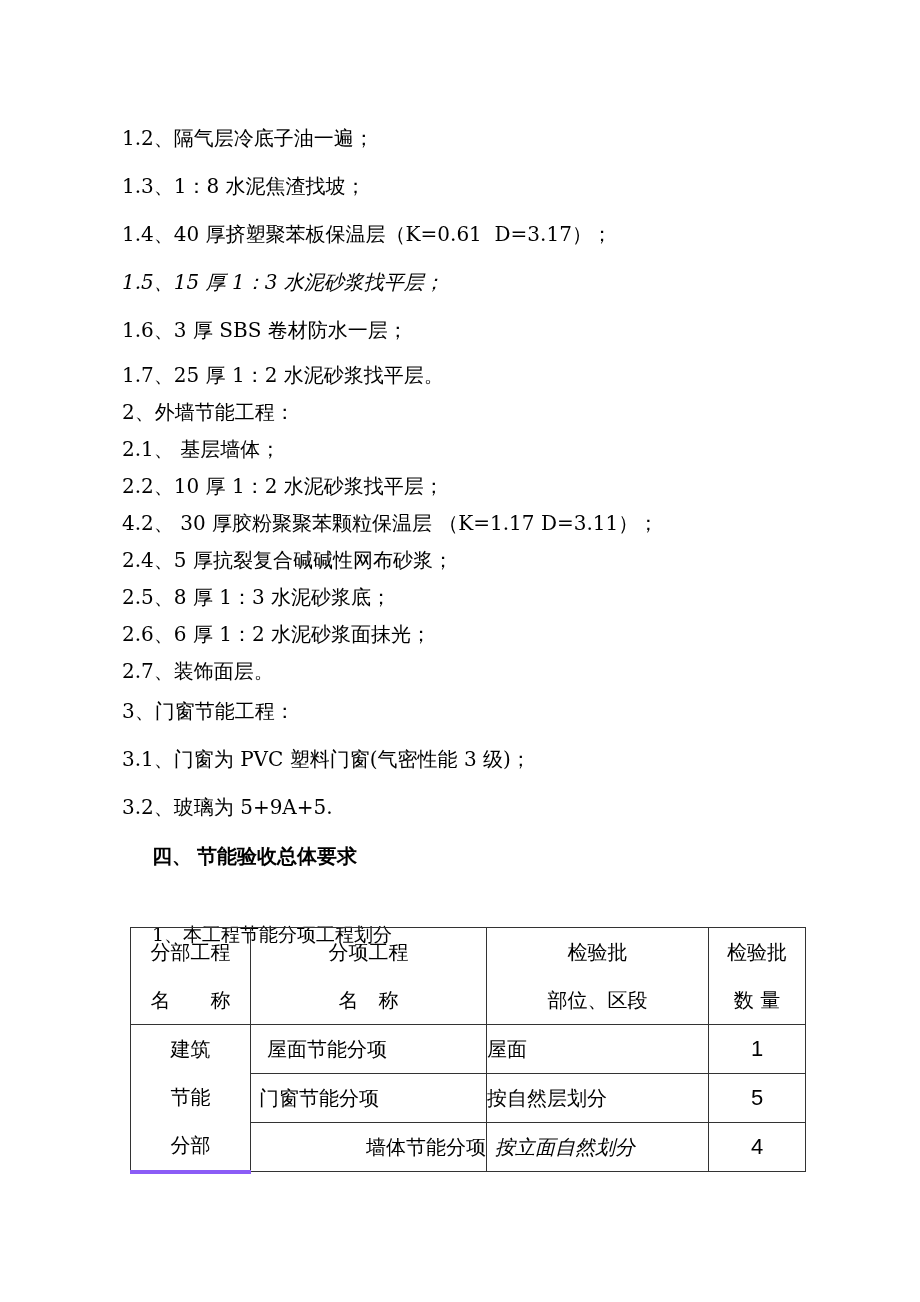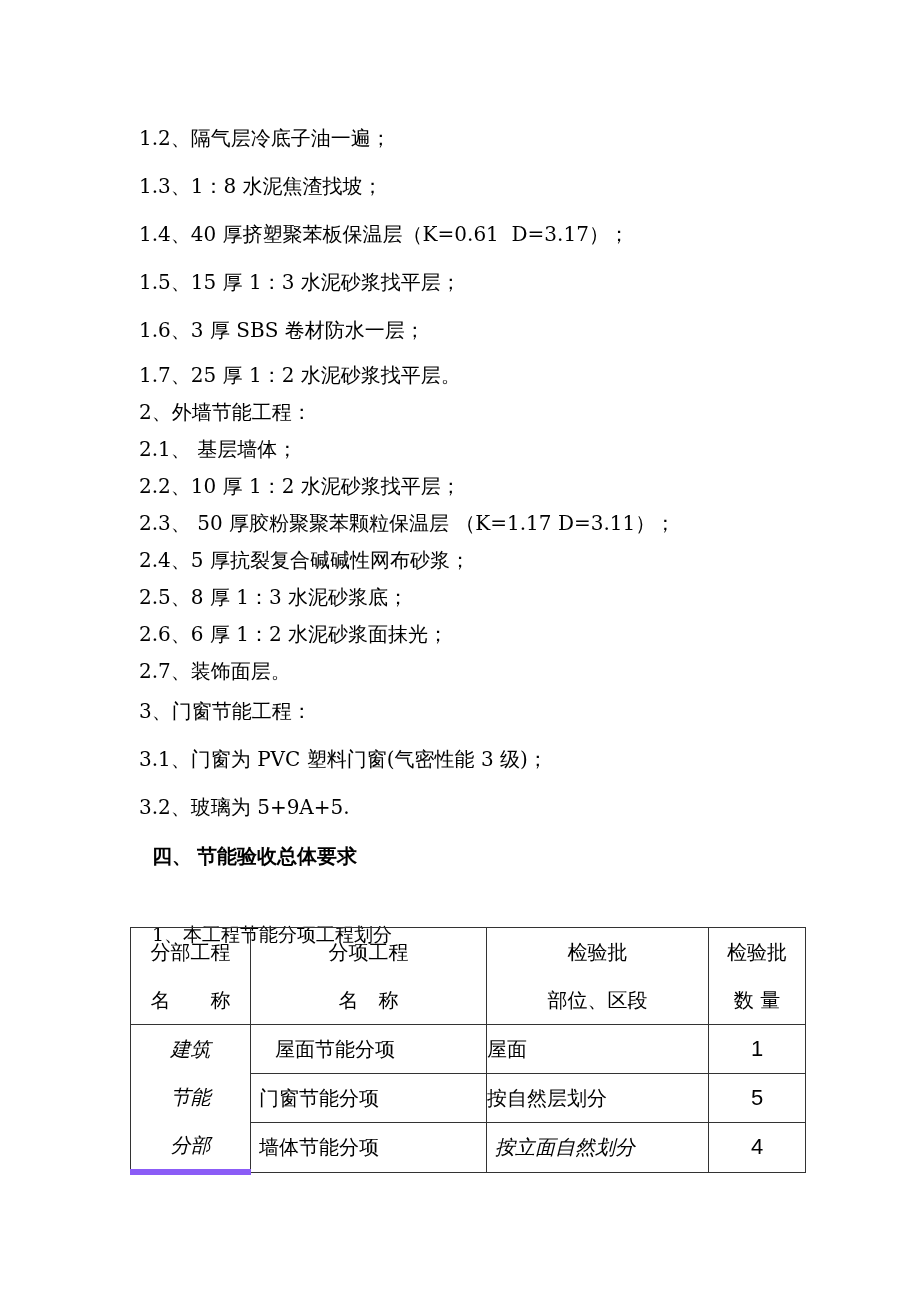--- a/index.html
+++ b/index.html
@@ -1,41 +1,41 @@
 <!DOCTYPE html>
 <html><head>
 <meta charset="utf-8">
 <style>
   html, body { margin: 0; padding: 0; background: #ffffff; }
   body { width: 920px; height: 1302px; position: relative; overflow: hidden;
          font-family: "DejaVu Serif", "Liberation Serif", serif; color: #000; }
-  .line { position: absolute; left: 139px; font-size: 20px; line-height: 24px; white-space: pre; }
+  .line { position: absolute; left: 122px; font-size: 20px; line-height: 24px; white-space: pre; }
   .heading { position: absolute; left: 152px; font-size: 20px; font-weight: bold;
              font-family: Liberation Serif, serif; white-space: pre; }
   .sub { position: absolute; left: 152px; font-size: 19px; white-space: pre; }
   table { position: absolute; left: 130px; top: 927px; border-collapse: collapse; font-size: 20px; border-radius: 9px; }
   td { border: 1px solid #333; padding: 0; vertical-align: middle; }
   .hcell { height: 96px; line-height: 48px; }
   .rcell { height: 48px; }
   .num { font-family: "Liberation Sans", "DejaVu Sans", sans-serif; text-align: center; font-size: 22px; }
 </style>
 </head>
 <body>
 
 <div id="lines">
     <div class="line" style="top: 126px;">1.2、隔气层冷底子油一遍；</div>
     <div class="line" style="top: 174px;">1.3、1：8 水泥焦渣找坡；</div>
     <div class="line" style="top: 222px;">1.4、40 厚挤塑聚苯板保温层（K=0.61  D=3.17）；</div>
-    <div class="line" style="top: 270px;">1.5、15 厚 1：3 水泥砂浆找平层；</div>
+    <div class="line" style="top: 270px; font-style: italic;">1.5、15 厚 1：3 水泥砂浆找平层；</div>
     <div class="line" style="top: 318px;">1.6、3 厚 SBS 卷材防水一层；</div>
     <div class="line" style="top: 363px;">1.7、25 厚 1：2 水泥砂浆找平层。</div>
     <div class="line" style="top: 400px;">2、外墙节能工程：</div>
     <div class="line" style="top: 437px;">2.1、 基层墙体；</div>
     <div class="line" style="top: 474px;">2.2、10 厚 1：2 水泥砂浆找平层；</div>
-    <div class="line" style="top: 511px;">2.3、 50 厚胶粉聚聚苯颗粒保温层 （K=1.17 D=3.11）；</div>
+    <div class="line" style="top: 511px;">4.2、 30 厚胶粉聚聚苯颗粒保温层 （K=1.17 D=3.11）；</div>
     <div class="line" style="top: 548px;">2.4、5 厚抗裂复合碱碱性网布砂浆；</div>
     <div class="line" style="top: 585px;">2.5、8 厚 1：3 水泥砂浆底；</div>
     <div class="line" style="top: 622px;">2.6、6 厚 1：2 水泥砂浆面抹光；</div>
     <div class="line" style="top: 659px;">2.7、装饰面层。</div>
     <div class="line" style="top: 699px; text-align: right;">3、门窗节能工程：</div>
     <div class="line" style="top: 747px;">3.1、门窗为 PVC 塑料门窗(气密性能 3 级)；</div>
     <div class="line" style="top: 795px;">3.2、玻璃为 5+9A+5.</div>
   </div>
 
 <div class="heading" style="top:843px;">四、 节能验收总体要求</div>
@@ -55,33 +55,33 @@
     <td class="hcell" style="width:221px;text-align:center;">
       <div>检验批</div>
       <div>部位、区段</div>
     </td>
     <td class="hcell" style="width:96px;text-align:center;">
       <div>检验批</div>
       <div>数 量</div>
     </td>
   </tr>
   <tr>
-    <td rowspan="3" style="text-align:center;border-bottom:6px solid #8b5cf6;line-height:48px;font-style:italic;">
+    <td rowspan="3" style="text-align:center;border-bottom:4px solid #8b5cf6;line-height:48px;">
       <div>建筑</div>
       <div>节能</div>
       <div>分部</div>
     </td>
-    <td class="rcell" style="padding-left:24px;">屋面节能分项</td>
+    <td class="rcell" style="padding-left:16px;">屋面节能分项</td>
     <td class="rcell" style="">屋面</td>
     <td class="rcell num">1</td>
   </tr>
   <tr>
     <td class="rcell" style="padding-left:8px;">门窗节能分项</td>
     <td class="rcell" style="padding-left:0;">按自然层划分</td>
     <td class="rcell num">5</td>
   </tr>
   <tr>
-    <td class="rcell" style="padding-left:8px;">墙体节能分项</td>
+    <td class="rcell" style="padding-left:8px;text-align:right;">墙体节能分项</td>
     <td class="rcell" style="padding-left:8px;font-style:italic;">按立面自然划分</td>
     <td class="rcell num">4</td>
   </tr>
 </tbody>
   </table>
 
 </body></html>

